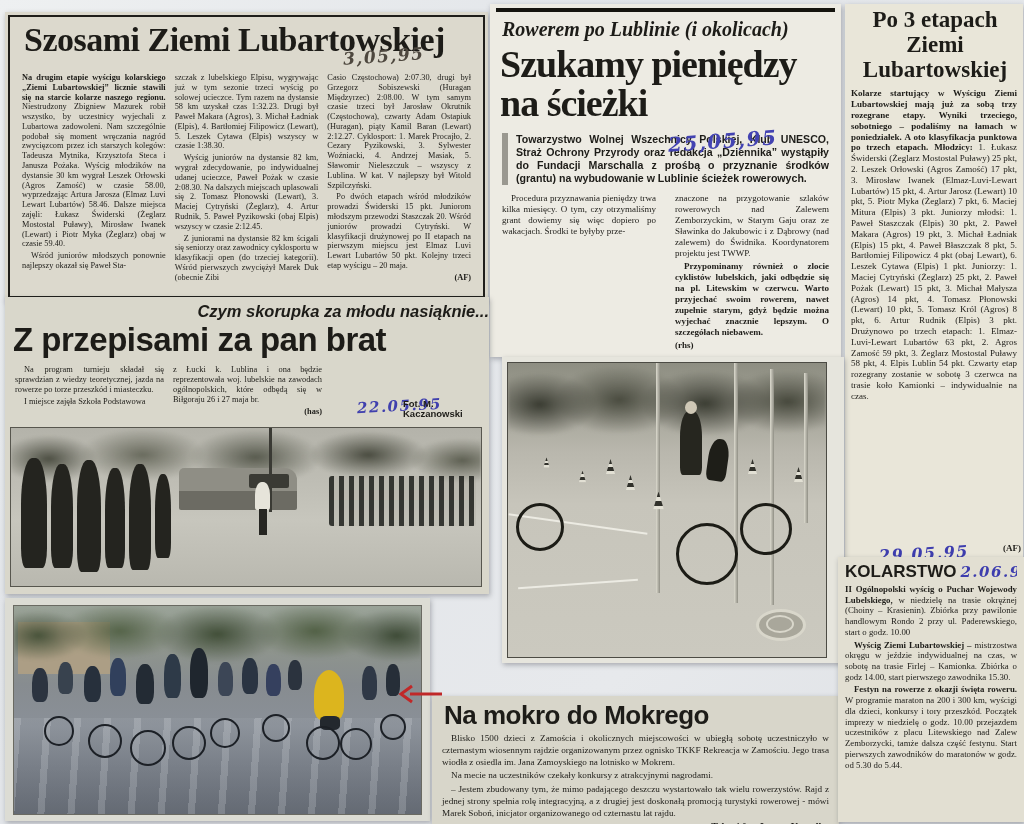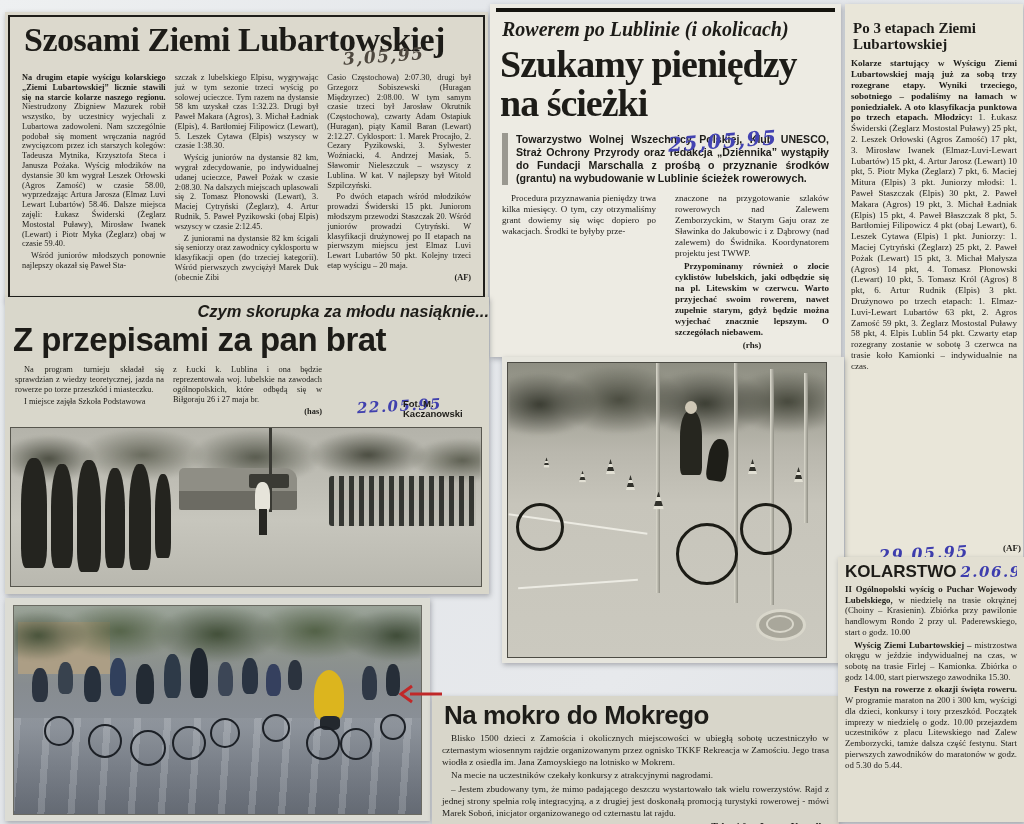--- a/index.html
+++ b/index.html
@@ -26,26 +26,26 @@
   
   .c2{left:490px;top:4px;width:351px;height:353px;background:#edebe3;}
   .c2 .bar{height:4px;background:#15140f;margin:4px 6px 0 6px;}
   .c2 .kicker{font-size:20px;font-weight:bold;font-style:italic;margin:6px 0 0 12px;}
   .c2 h1{margin:4px 0 0 10px;font-size:38px;line-height:1.02;letter-spacing:-1px;font-weight:bold;width:330px;}
   .c2 .date{position:absolute;left:178px;top:125px;font-size:20px;color:#4343b2;transform:rotate(-4deg);}
   .c2 .lead{margin:10px 12px 0 12px;border-left:6px solid #9a9890;padding-left:8px;
             font-size:10.6px;line-height:1.25;font-weight:bold;}
   .c2 .cols{display:flex;gap:19px;margin:8px 12px 0 12px;}
   .c2 .col{width:158px;font-size:9px;line-height:1.22;}
-  .rhs{text-align:center;font-weight:bold;text-indent:0;}
+  .rhs{text-align:left;font-weight:bold;text-indent:0;}
 
   
   .c3{left:845px;top:4px;width:178px;height:565px;background:#e9e6d9;padding:0;}
   .c3 .inner{position:absolute;inset:4px 6px;overflow:hidden;}
-  .c3 h1{margin:12px 0 0 2px;font-size:15px;line-height:1.08;font-weight:bold;}
+  .c3 h1{margin:0 0 0 2px;font-size:23px;line-height:1.08;font-weight:bold;text-align:center;}
   .c3 .body{margin-top:6px;font-size:9px;line-height:1.2;}
   .c3 .date{position:absolute;left:34px;bottom:6px;font-size:16px;color:#3d3dae;transform:rotate(-3deg);}
   .c3 .afmark{position:absolute;right:2px;bottom:16px;font-weight:bold;font-size:9px;}
 
   
   .c4{left:5px;top:297px;width:484px;height:297px;background:#d9d7cb;}
   .c4 .kicker{font-size:16.5px;font-weight:bold;font-style:italic;margin:5px 0 0 10px;text-align:right;}
   .c4 h1{margin:0 0 0 8px;font-size:33px;letter-spacing:-.5px;font-weight:bold;}
   .c4 .cols{display:flex;gap:9px;margin:6px 10px 0 10px;}
   .c4 .col{width:149px;font-size:8.4px;line-height:1.2;}

